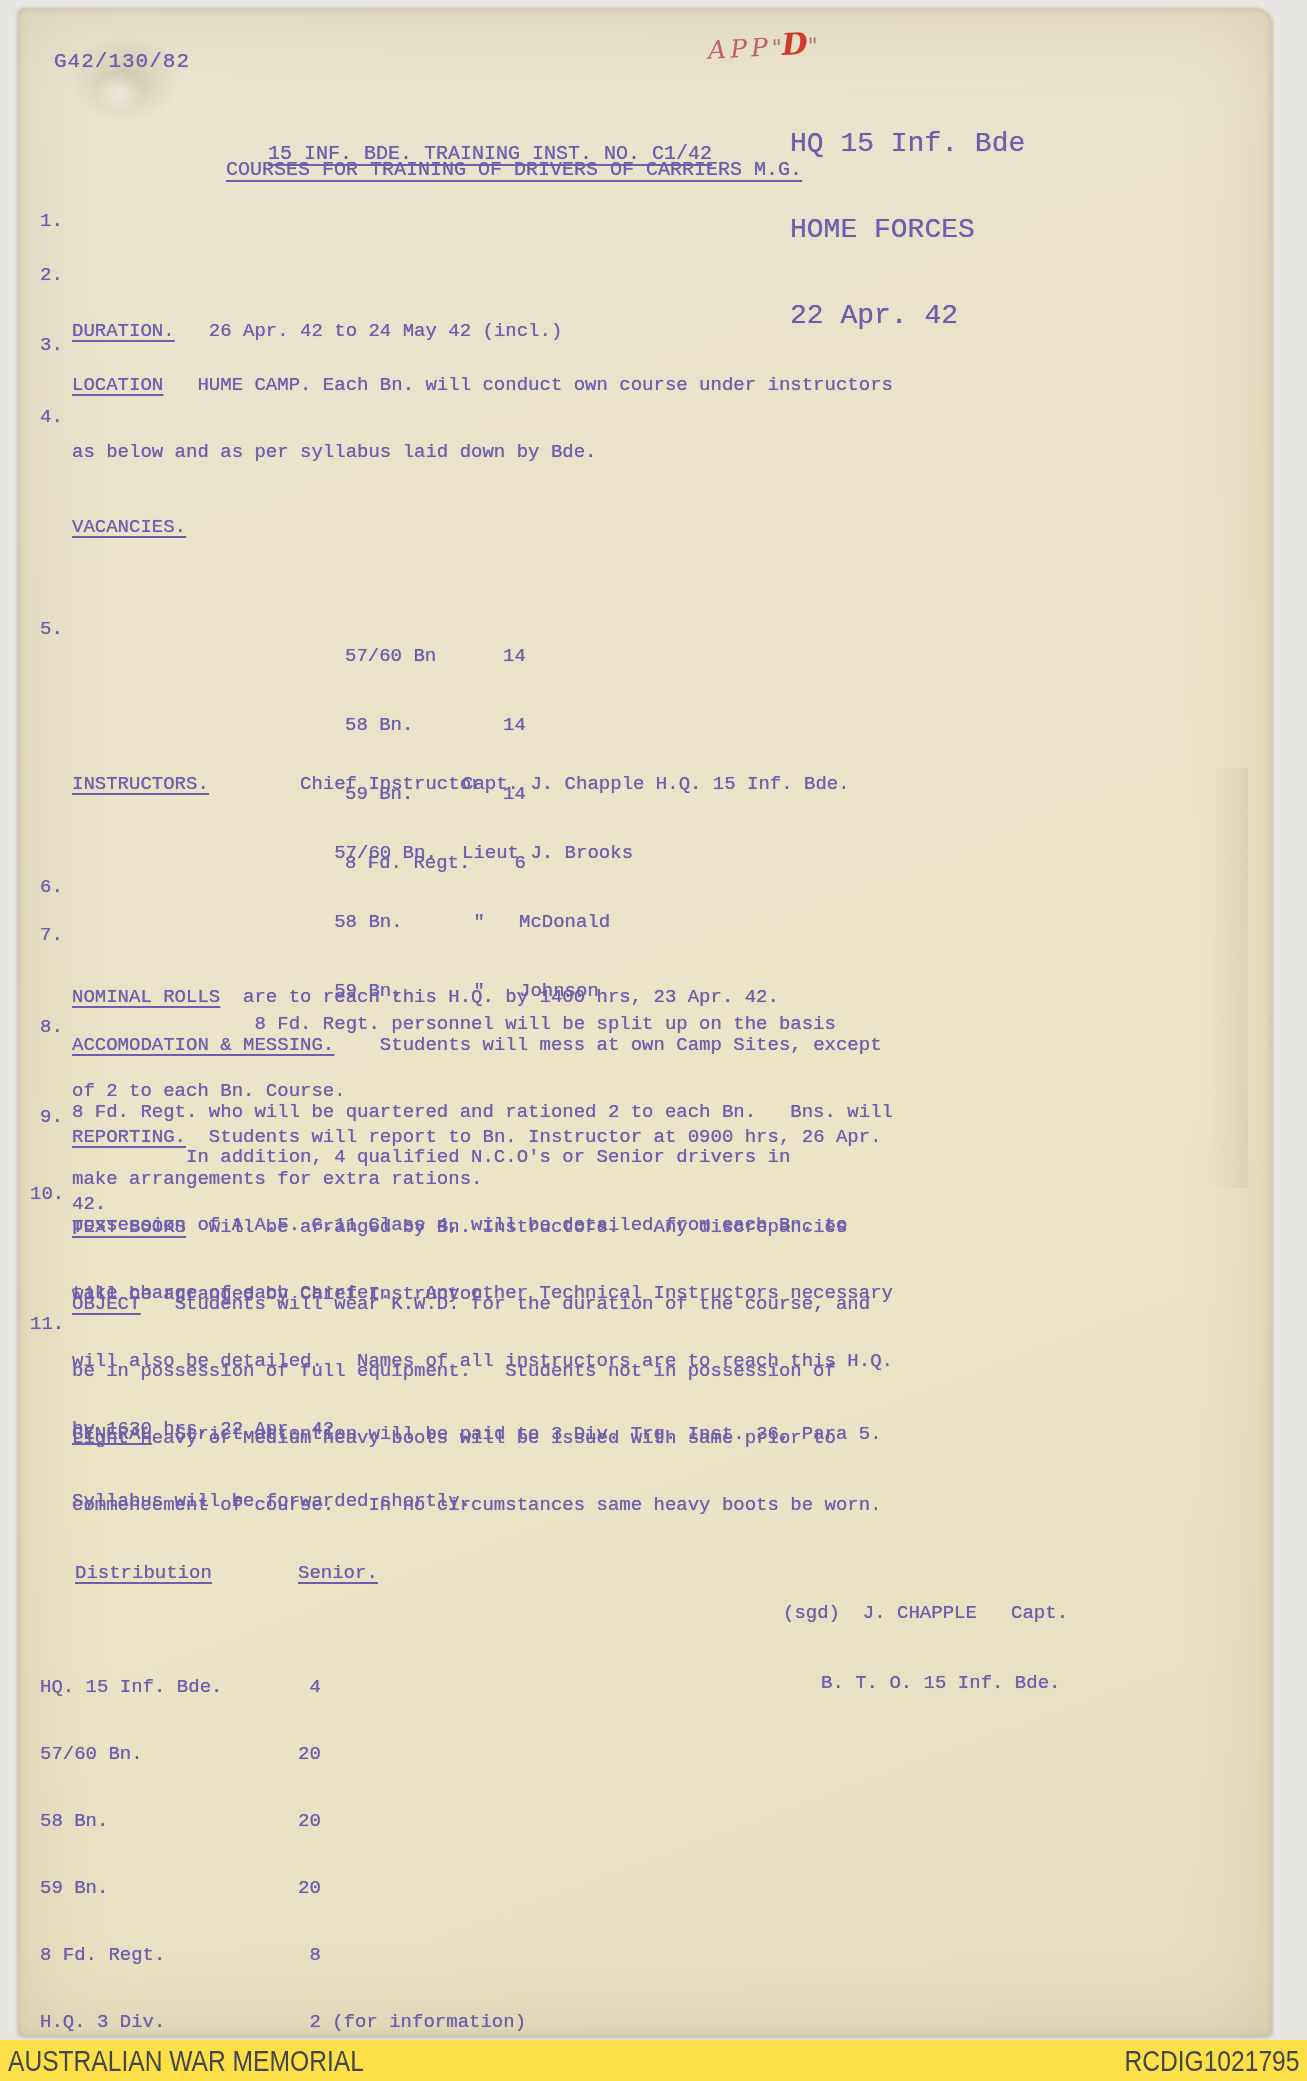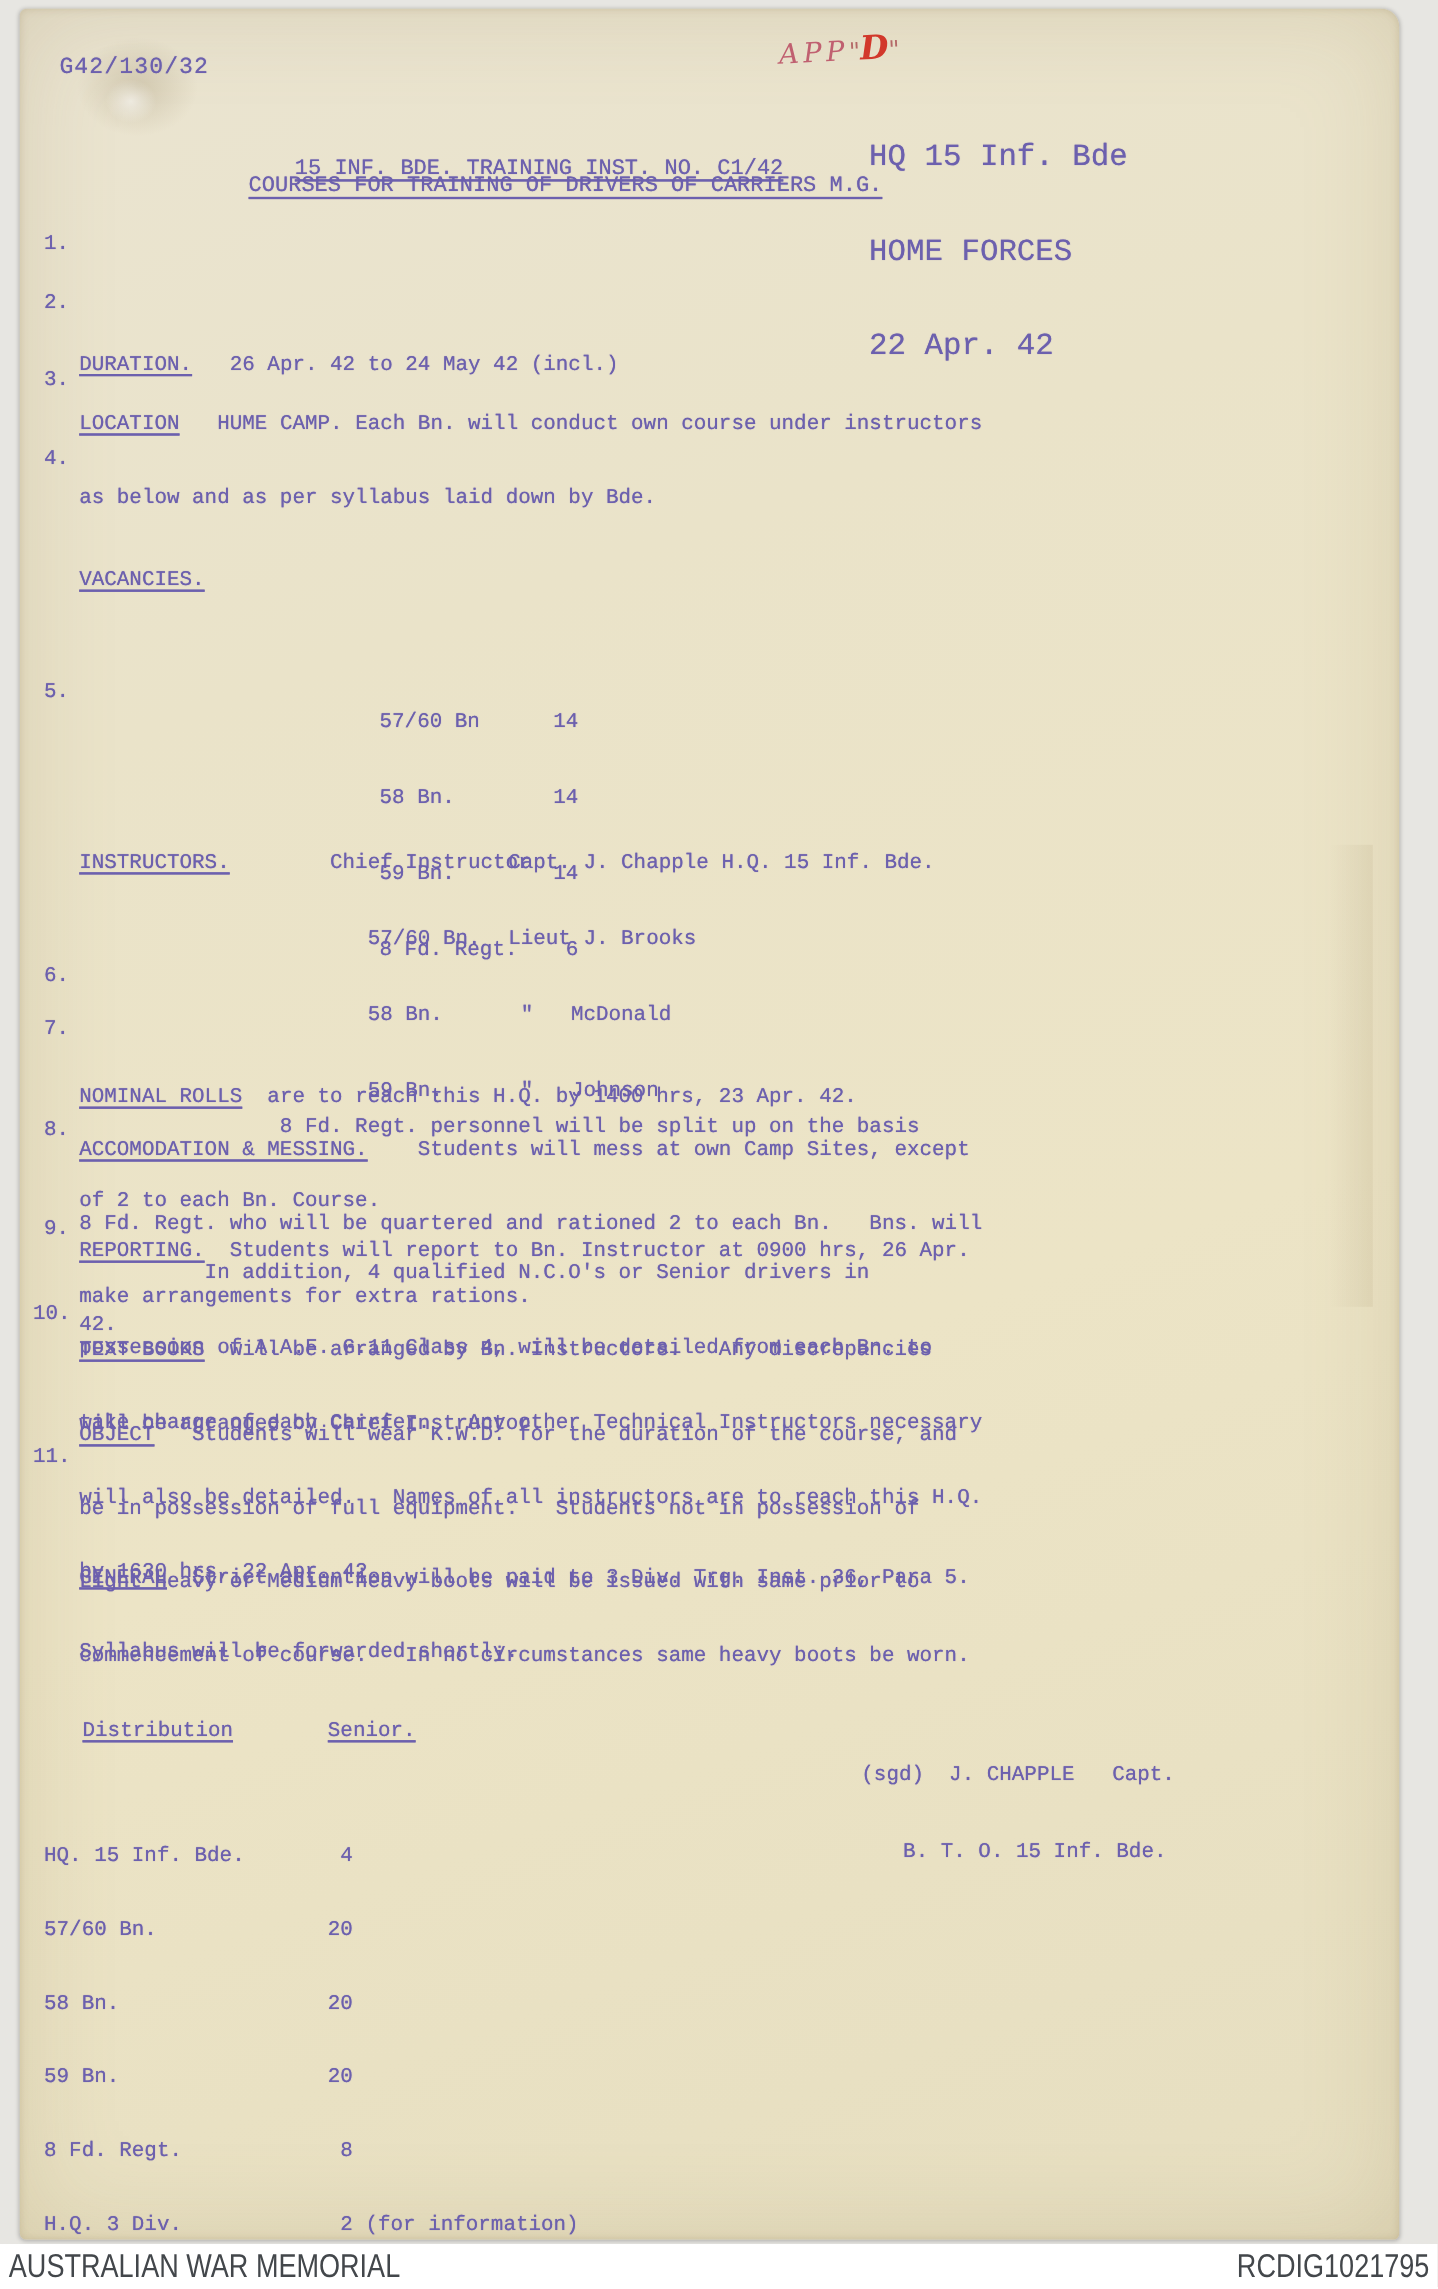--- a/index.html
+++ b/index.html
@@ -49,35 +49,35 @@
   .ref{left:36px;top:42px;font-size:21px;letter-spacing:1px;}
   .unitblock{left:772px;top:62px;font-size:28px;}
   .unitblock .ln{line-height:24px;}
   .titleblock{left:250px;top:100px;font-size:20px;margin-top:34px;}
   .subtitleblock{left:208px;top:150px;font-size:20px;}
   .ann{left:690px;top:20px;font-family:"DejaVu Serif",serif;font-style:italic;
        transform:rotate(-3deg);text-shadow:none;white-space:pre;}
   .ann .app{font-size:25px;color:#c06070;letter-spacing:4px;}
   .ann .q{font-size:22px;color:#b46a68;}
   .ann .letter{font-size:30px;font-weight:bold;color:#d2382b;}
-  .footerbar{position:absolute;left:0;top:2040px;width:1307px;height:41px;background:#ffffff;}
+  .footerbar{position:absolute;left:0;top:2040px;width:1307px;height:41px;background:#fde047;}
   .fleft,.fright{position:absolute;top:0;line-height:41px;
     font-family:"Liberation Sans",sans-serif;font-size:30px;color:#43474b;}
   .fleft{left:8px;transform:scaleX(0.82);transform-origin:left center;}
   .fright{right:8px;transform:scaleX(0.82);transform-origin:right center;}
 </style>
 </head>
 <body>
 
 <div class="paper">
   <div class="stain1"></div>
   <div class="stain2"></div>
   <div class="stain3"></div>
 
-  <div class="t ref">G42/130/32</div>
+  <div class="t ref">G42/130/82</div>
 
   <div class="t ann"><span class="app">APP</span><span class="q">"</span><span class="letter">D</span><span class="q">"</span></div>
 
   <div class="t unitblock">
     <div class="ln">HQ 15 Inf. Bde</div>
     <div class="ln">HOME FORCES</div>
     <div class="ln">22 Apr. 42</div>
   </div>
 
   <div class="t titleblock"><span class="u2">15 INF. BDE. TRAINING INST. NO. C1/42</span></div>

